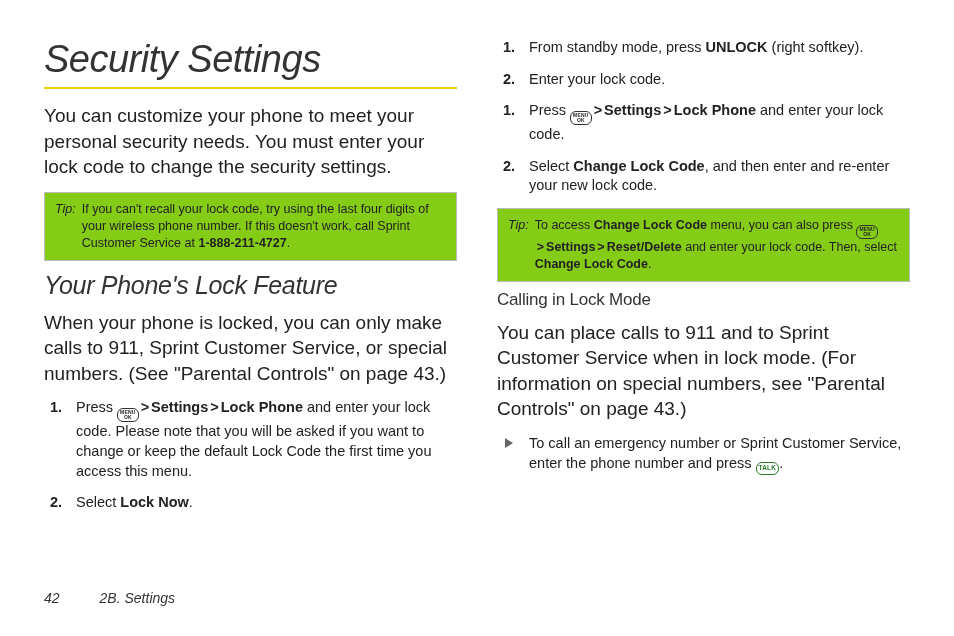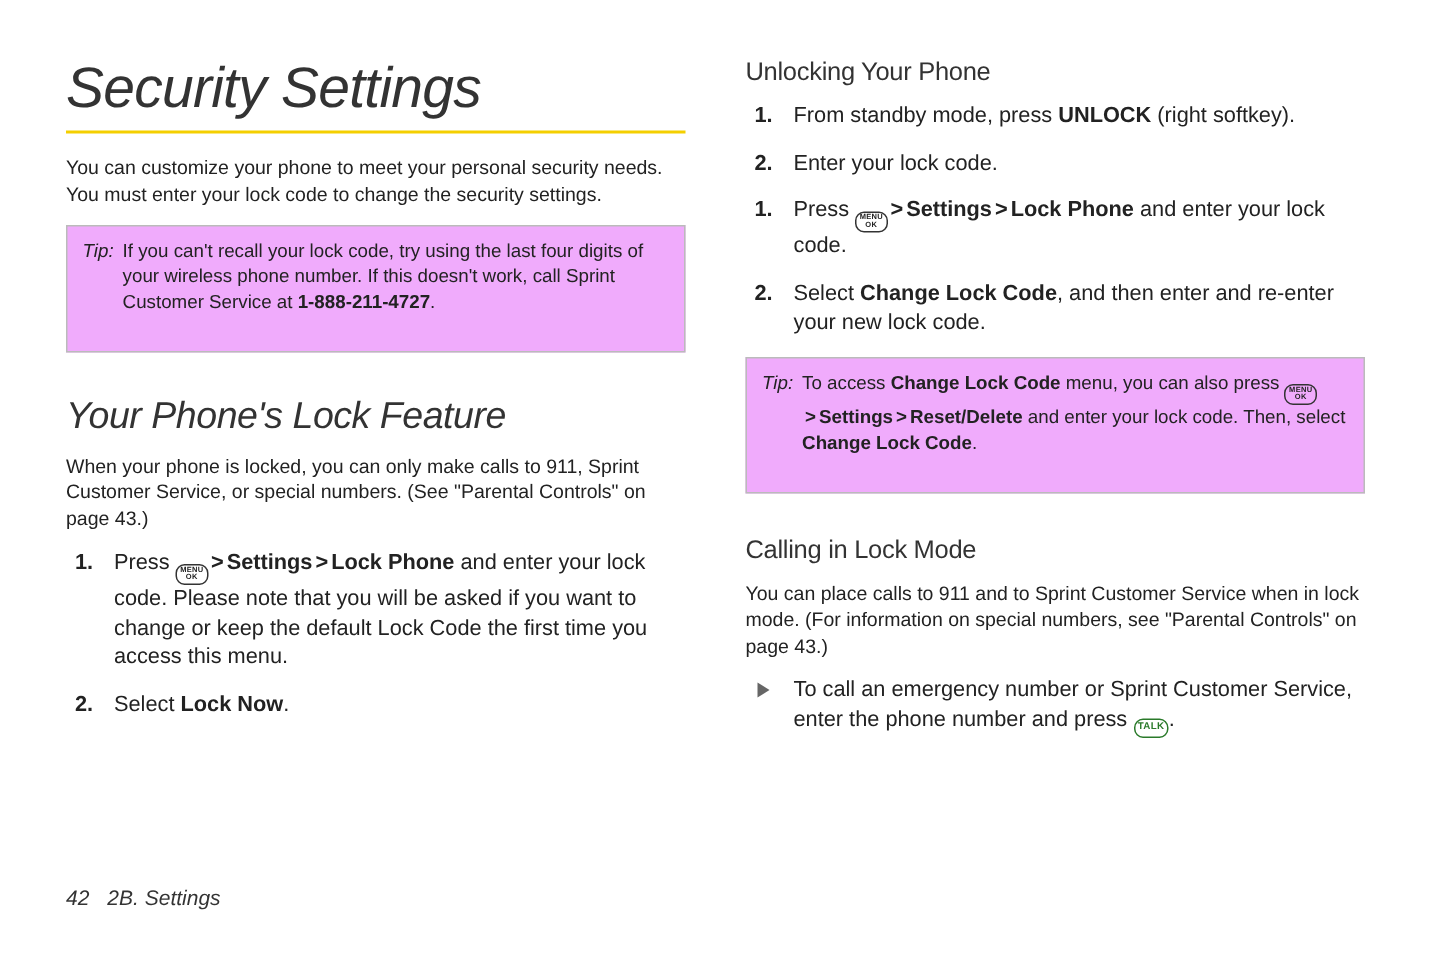--- a/index.html
+++ b/index.html
@@ -2,38 +2,38 @@
 <html><head>
 <meta charset="utf-8">
 <style>
   * { box-sizing: border-box; margin: 0; padding: 0; }
   html, body { width: 954px; height: 636px; background: #fff; font-family: Arial, Helvetica, sans-serif; color: #222; }
   .page { position: relative; width: 954px; height: 636px; padding: 38px 44px 0 44px; }
   .columns { display: flex; gap: 40px; }
   .col { width: 420px; }
   h1.title { font-style: italic; font-weight: 400; font-size: 38px; letter-spacing: -0.5px; color: #333; margin-bottom: 6px; font-family: Arial, sans-serif; }
   .rule { height: 2px; background: #f4cf00; margin-bottom: 14px; }
-  .body-text { font-size: 13px; line-height: 1.35; margin-bottom: 12px; }
-  .tipbox { border: 1px solid #bbb; background: #f0abfc; padding: 8px 10px 24px 10px; font-size: 12.5px; line-height: 1.35; display: flex; gap: 6px; margin-bottom: 28px; }
+  .body-text { font-size: 19px; line-height: 1.35; margin-bottom: 12px; }
+  .tipbox { border: 1px solid #bbb; background: #84cc16; padding: 8px 10px 8px 10px; font-size: 12.5px; line-height: 1.35; display: flex; gap: 6px; margin-bottom: 8px; }
   .tip-label { font-style: italic; font-weight: 400; white-space: nowrap; }
   .tip-body b { font-weight: bold; }
   h2.section { font-style: italic; font-weight: 400; font-size: 25px; color: #333; margin: 10px 0 10px 0; font-family: Arial, sans-serif; letter-spacing: -0.3px;}
   h3.subsection { font-weight: 400; font-size: 17px; color: #333; margin: 8px 0 10px 0; letter-spacing: -0.2px; font-family: Arial, sans-serif;}
   ol.steps { list-style: none; padding-left: 26px; }
   ol.steps > li { position: relative; font-size: 14.5px; line-height: 1.35; margin-bottom: 12px; padding-left: 6px; }
   ol.steps > li .num { position: absolute; left: -20px; top: 0; font-weight: bold; }
   .bullet-list { list-style: none; padding-left: 26px; margin-top: 10px; }
   .bullet-list > li { position: relative; font-size: 14.5px; line-height: 1.35; padding-left: 6px; }
   .bullet-list > li::before { content: ""; position: absolute; left: -18px; top: 4px; width: 0; height: 0; border-top: 5px solid transparent; border-bottom: 5px solid transparent; border-left: 8px solid #666; }
   b { font-weight: bold; }
   .key-menu { display: inline-flex; align-items: center; justify-content: center; border: 1.2px solid #333; border-radius: 6px; height: 14px; padding: 1px 2px; vertical-align: -2px; line-height: 1; }
   .key-menu .stack { display: flex; flex-direction: column; font-size: 5px; font-weight: bold; line-height: 1; text-align: center; letter-spacing: 0.2px;}
   .key-talk { display: inline-flex; align-items: center; justify-content: center; border: 1.2px solid #2a7a2a; color: #2a7a2a; border-radius: 6px; height: 13px; font-size: 6.5px; font-weight: bold; padding: 0 2px; vertical-align: -2px; letter-spacing: 0.2px;}
   .gt { font-weight: bold; padding: 0 2px; }
-  .footer { position: absolute; left: 44px; bottom: 30px; font-size: 14px; font-style: italic; color: #333; display: flex; gap: 12px; }
+  .footer { position: absolute; left: 44px; bottom: 30px; font-size: 14px; font-style: italic; color: #333; display: flex; gap: 40px; }
 </style>
 </head>
 <body>
 
 <div class="page">
   <div class="columns">
 
     <div class="col">
       <h1 class="title">Security Settings</h1>
       <div class="rule"></div>
@@ -60,21 +60,20 @@
             </span><span class="gt">&gt;</span><b>Settings</b><span class="gt">&gt;</span><b>Lock Phone</b><span> and enter your lock code. Please note that you will be asked if you want to change or keep the default Lock Code the first time you access this menu.</span>
         </li>
         <li>
           <span class="num">2.</span>
           <span>Select </span><b>Lock Now</b><span>.</span>
         </li>
       </ol>
     </div>
 
     <div class="col">
-      <h3 class="subsection" style="margin-top:0">Unlocking Your Phone</h3>
       <ol class="steps">
         <li>
           <span class="num">1.</span>
           <span>From standby mode, press </span><b>UNLOCK</b><span> (right softkey).</span>
         </li>
         <li>
           <span class="num">2.</span>
           <span>Enter your lock code.</span>
         </li>
       </ol>

